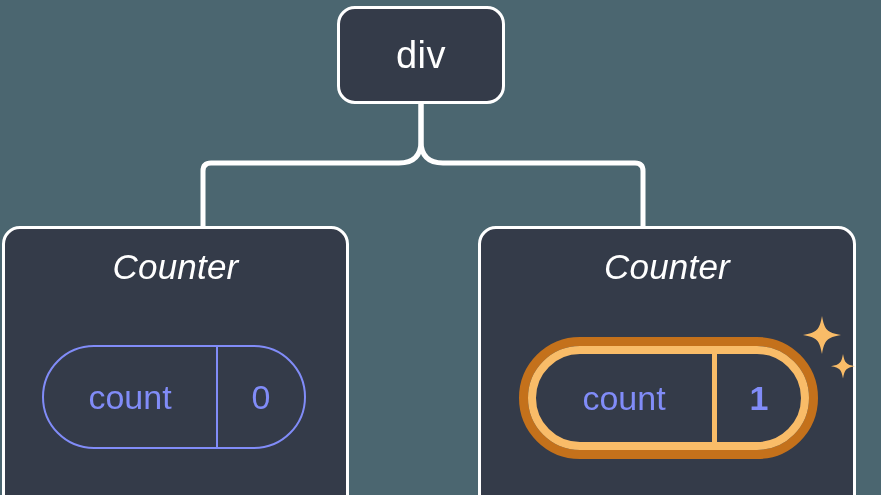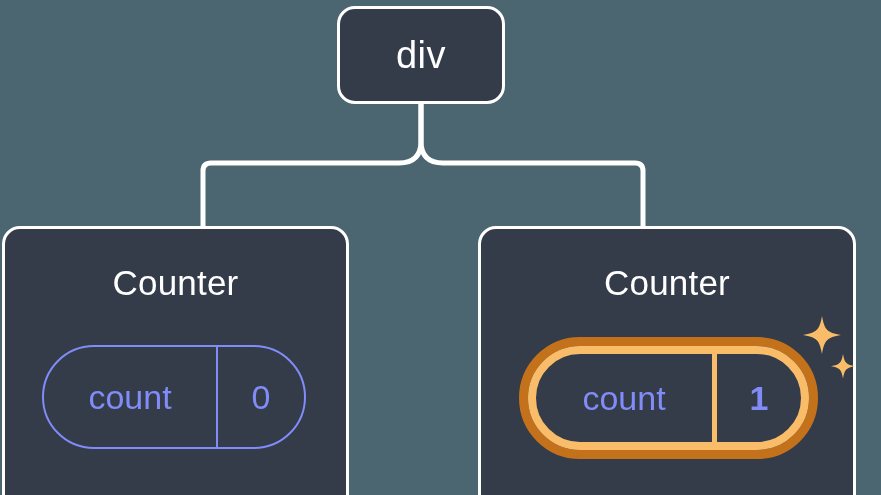--- a/index.html
+++ b/index.html
@@ -67,23 +67,24 @@
     top: 226px;
     width: 378px;
     height: 290px;
   }
 
   .counter-title {
     color: #ffffff;
     font-size: 35px;
     font-weight: 400;
     text-align: center;
-    margin-top: 36px;
+    margin-top: 20px;
     line-height: 1;
     letter-spacing: 0.2px;
+    font-style: italic;
   }
 
   
   .pill-wrap {
     position: absolute;
     display: flex;
     align-items: flex-end;
   }
   .pill {
     box-sizing: border-box;

